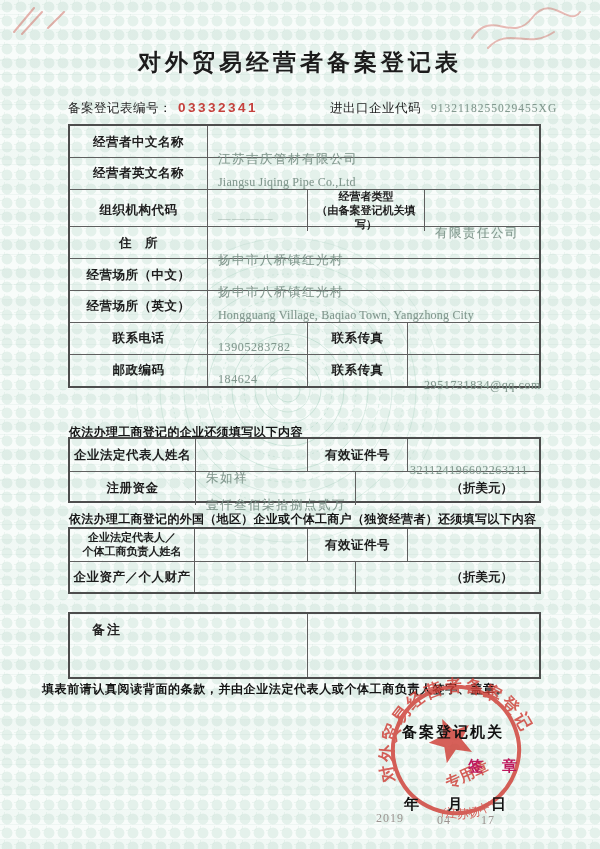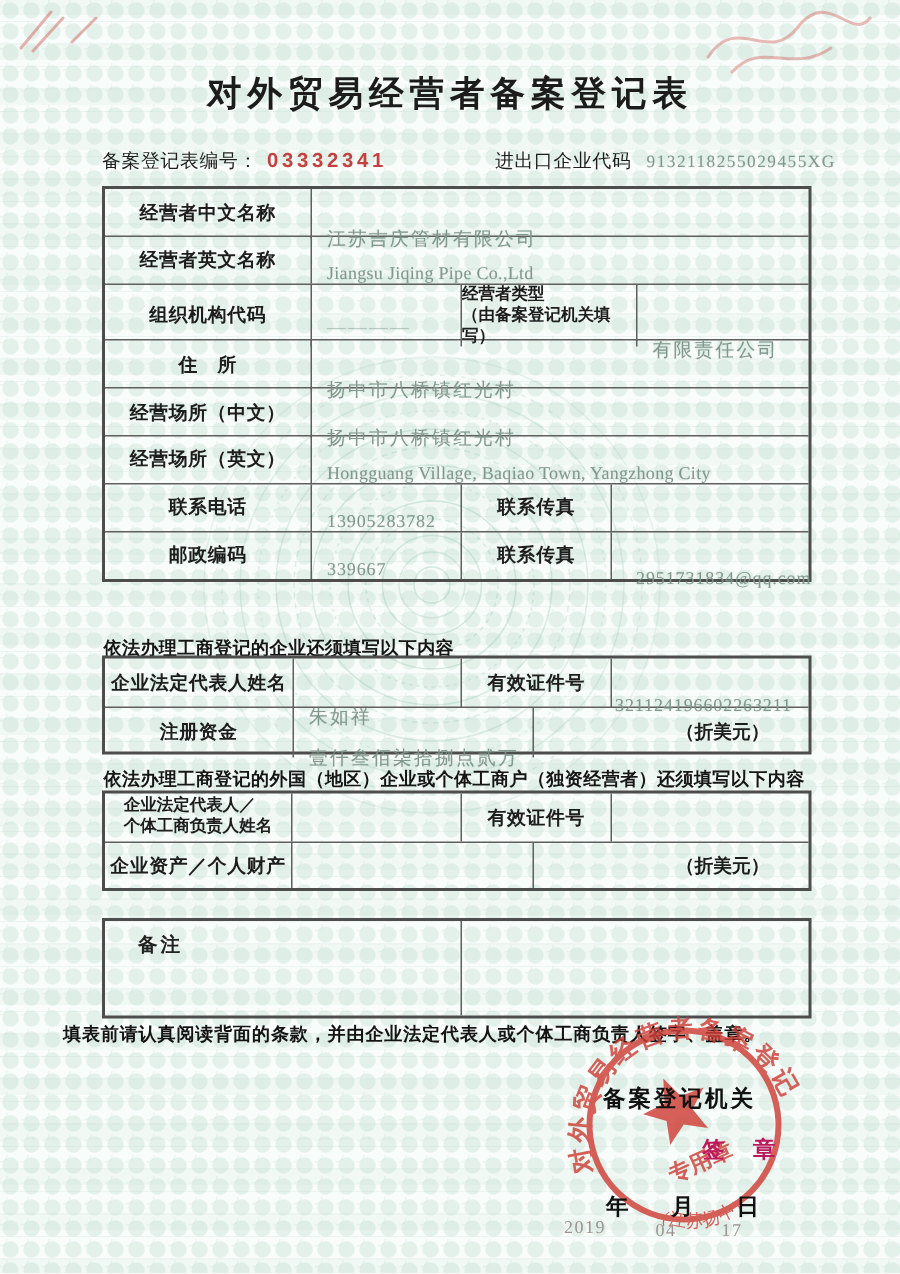--- a/index.html
+++ b/index.html
@@ -43,21 +43,21 @@
   .r2{grid-template-columns:137px 1fr;}
   .r4{grid-template-columns:137px 100px 100px 1fr;}
   .r3x{grid-template-columns:137px 100px 117px 1fr;}
   .ra4{grid-template-columns:125px 112px 100px 1fr;}
   .ra3{grid-template-columns:125px 160px 1fr;}
   .rb4{grid-template-columns:124px 113px 100px 1fr;}
   .rb3{grid-template-columns:124px 161px 1fr;}
   .h29{height:29px}.h30{height:30px}.h31{height:31px}.h32{height:32px}.h36{height:36px}
   .cell{display:flex;align-items:center;overflow:visible;}
   .cell + .cell{border-left:1px solid #5f5f5f;}
-  .lab{justify-content:center;font-size:12.5px;font-weight:bold;color:#1d1d1d;letter-spacing:.5px;}
+  .lab{justify-content:center;text-align:center;font-size:12.5px;font-weight:bold;color:#1d1d1d;letter-spacing:.5px;}
   .lab.small{font-size:11px;letter-spacing:0;line-height:1.25;}
   .val{justify-content:flex-start;padding-left:10px;}
   .unit{justify-content:flex-end;padding-right:26px;font-size:12.5px;font-weight:bold;color:#1d1d1d;}
   .pre{white-space:pre-line;}
 
   
   .typed{
     font-family:"Liberation Serif","DejaVu Serif",serif;
     color:#7d948a;opacity:.95;text-shadow:0 0 1px rgba(125,148,138,.35);white-space:nowrap;
   }
@@ -202,21 +202,21 @@
         </div>
       <div class="cell val">
           <span class="typed num drop"></span>
         </div>
     </div>
     <div class="row r4 h31">
       <div class="cell lab">
           <span>邮政编码</span>
         </div>
       <div class="cell val">
-          <span class="typed num drop">339667</span>
+          <span class="typed num drop">184624</span>
         </div>
       <div class="cell lab">
           <span>联系传真</span>
         </div>
       <div class="cell val" style="padding-left:16px">
           <span class="typed num drop-lg">2951731834@qq.com</span>
         </div>
     </div>
   </div>
 

